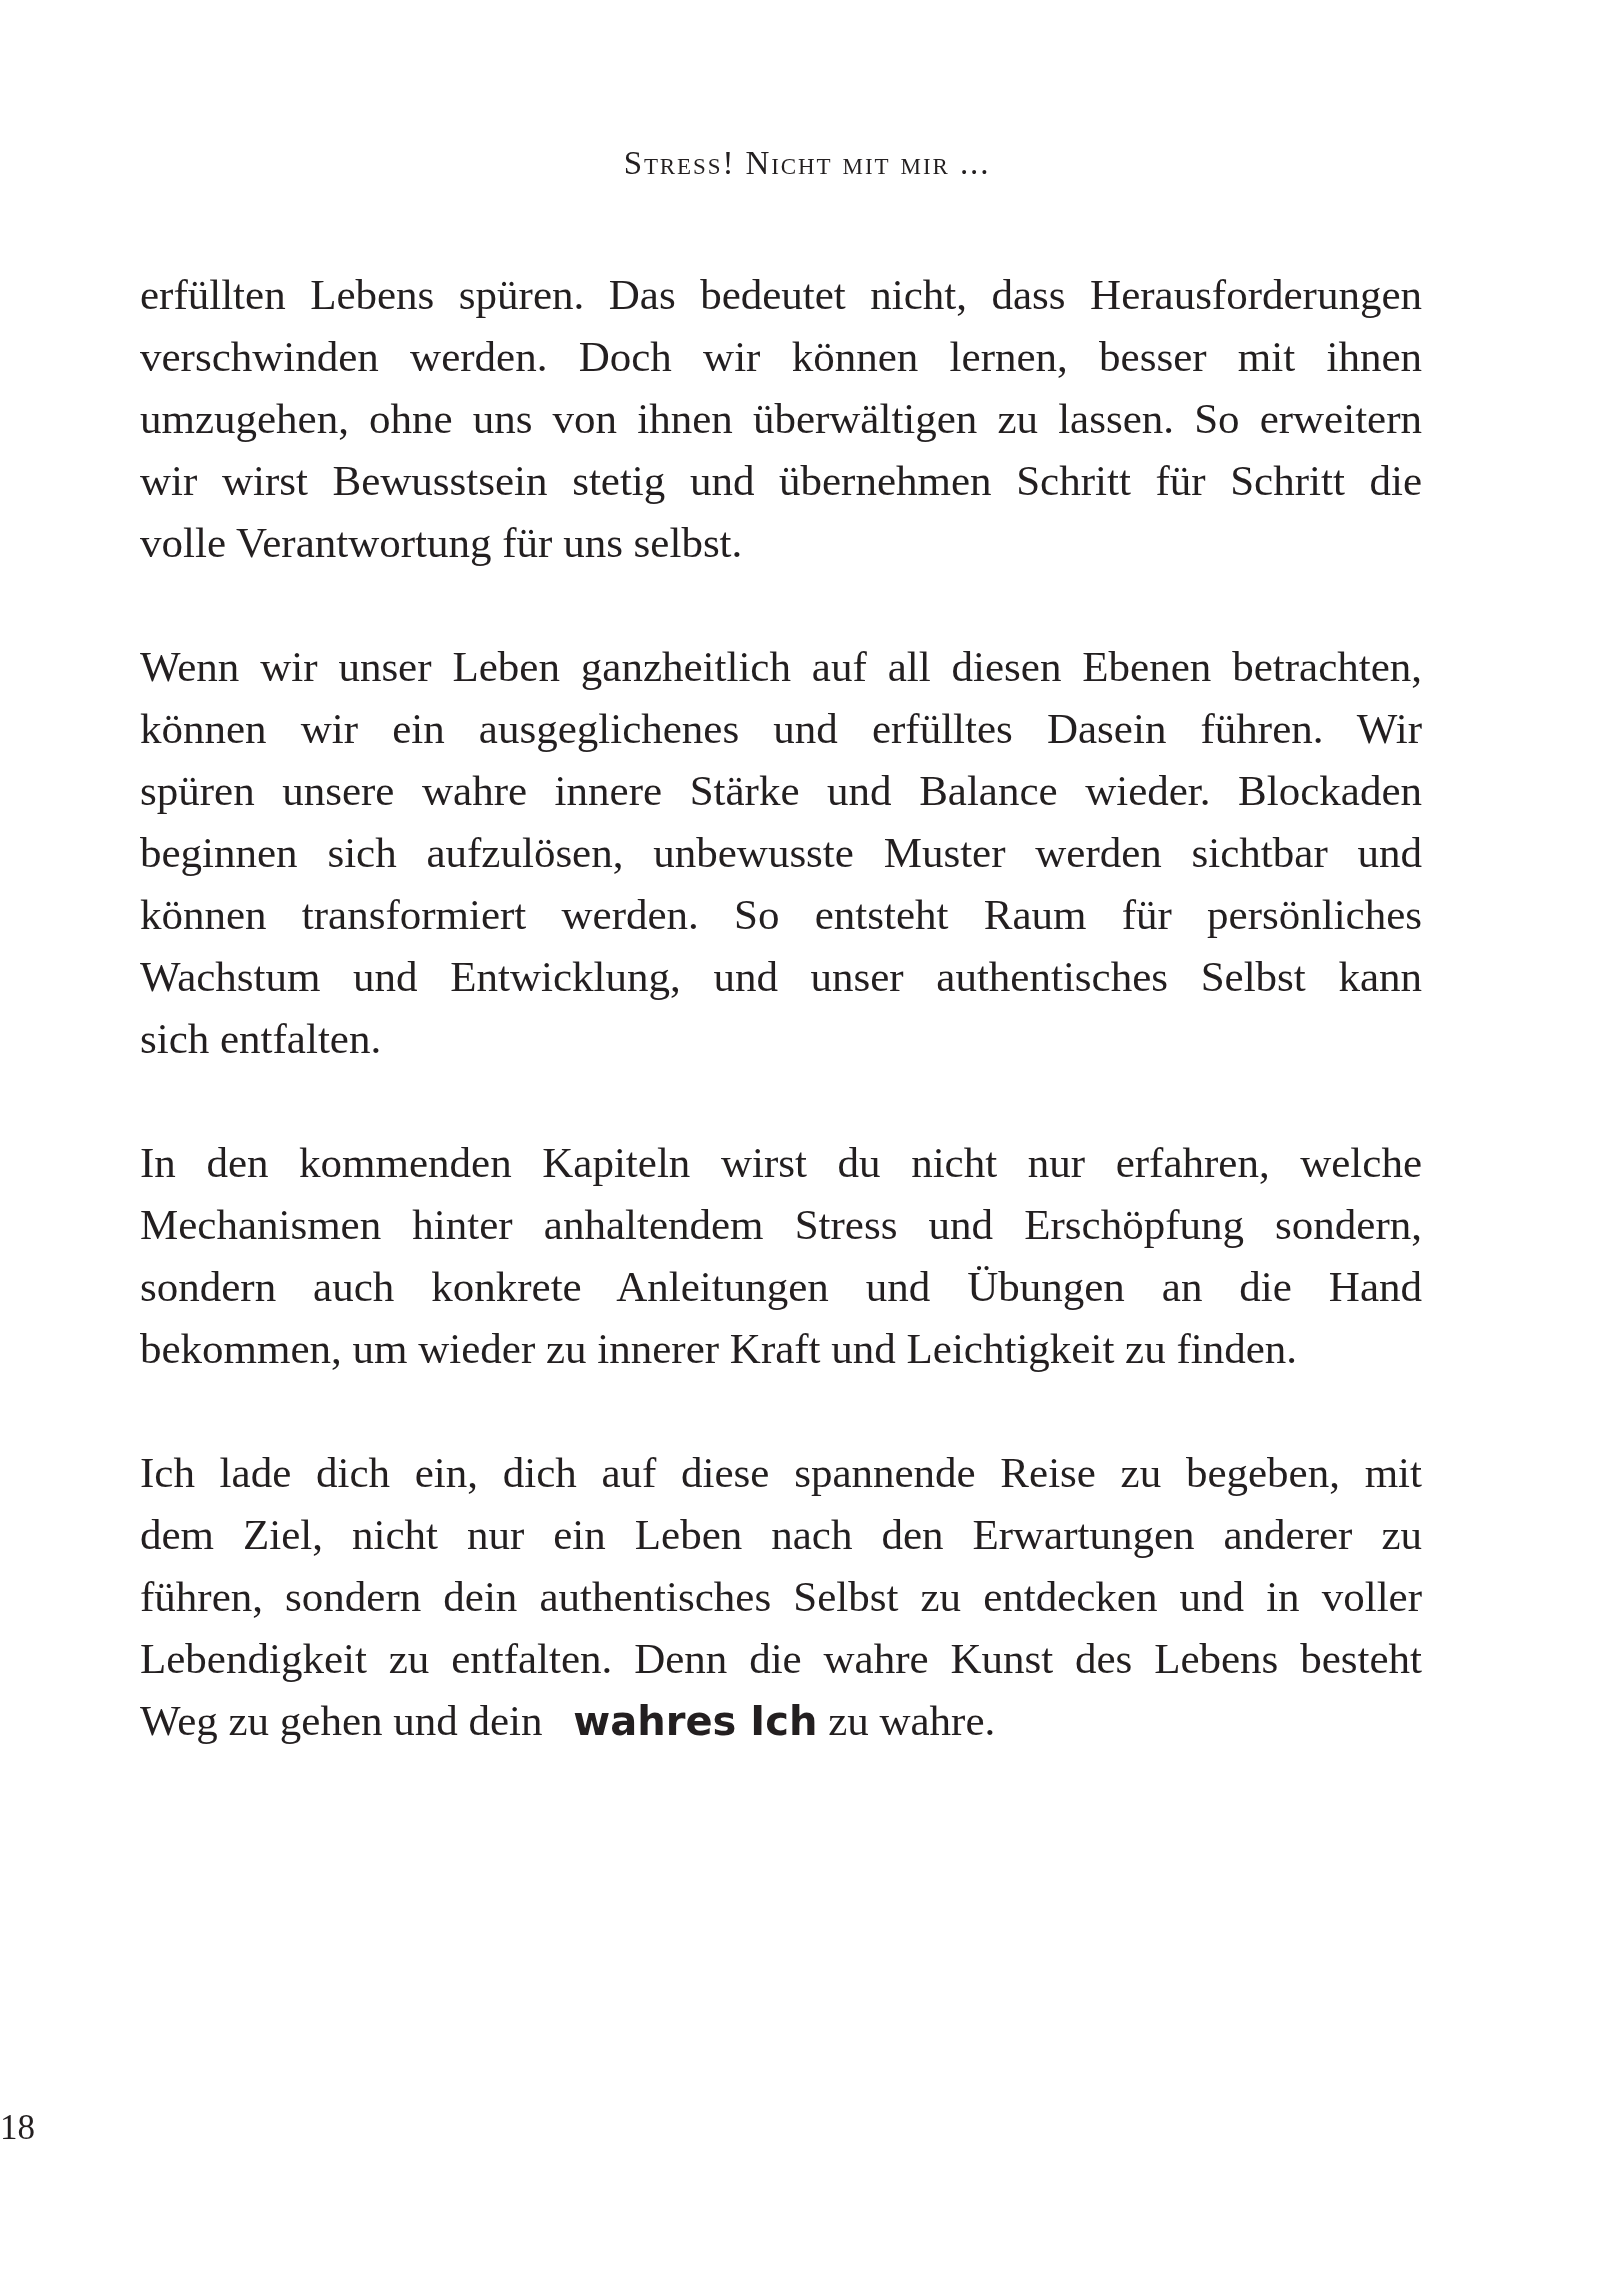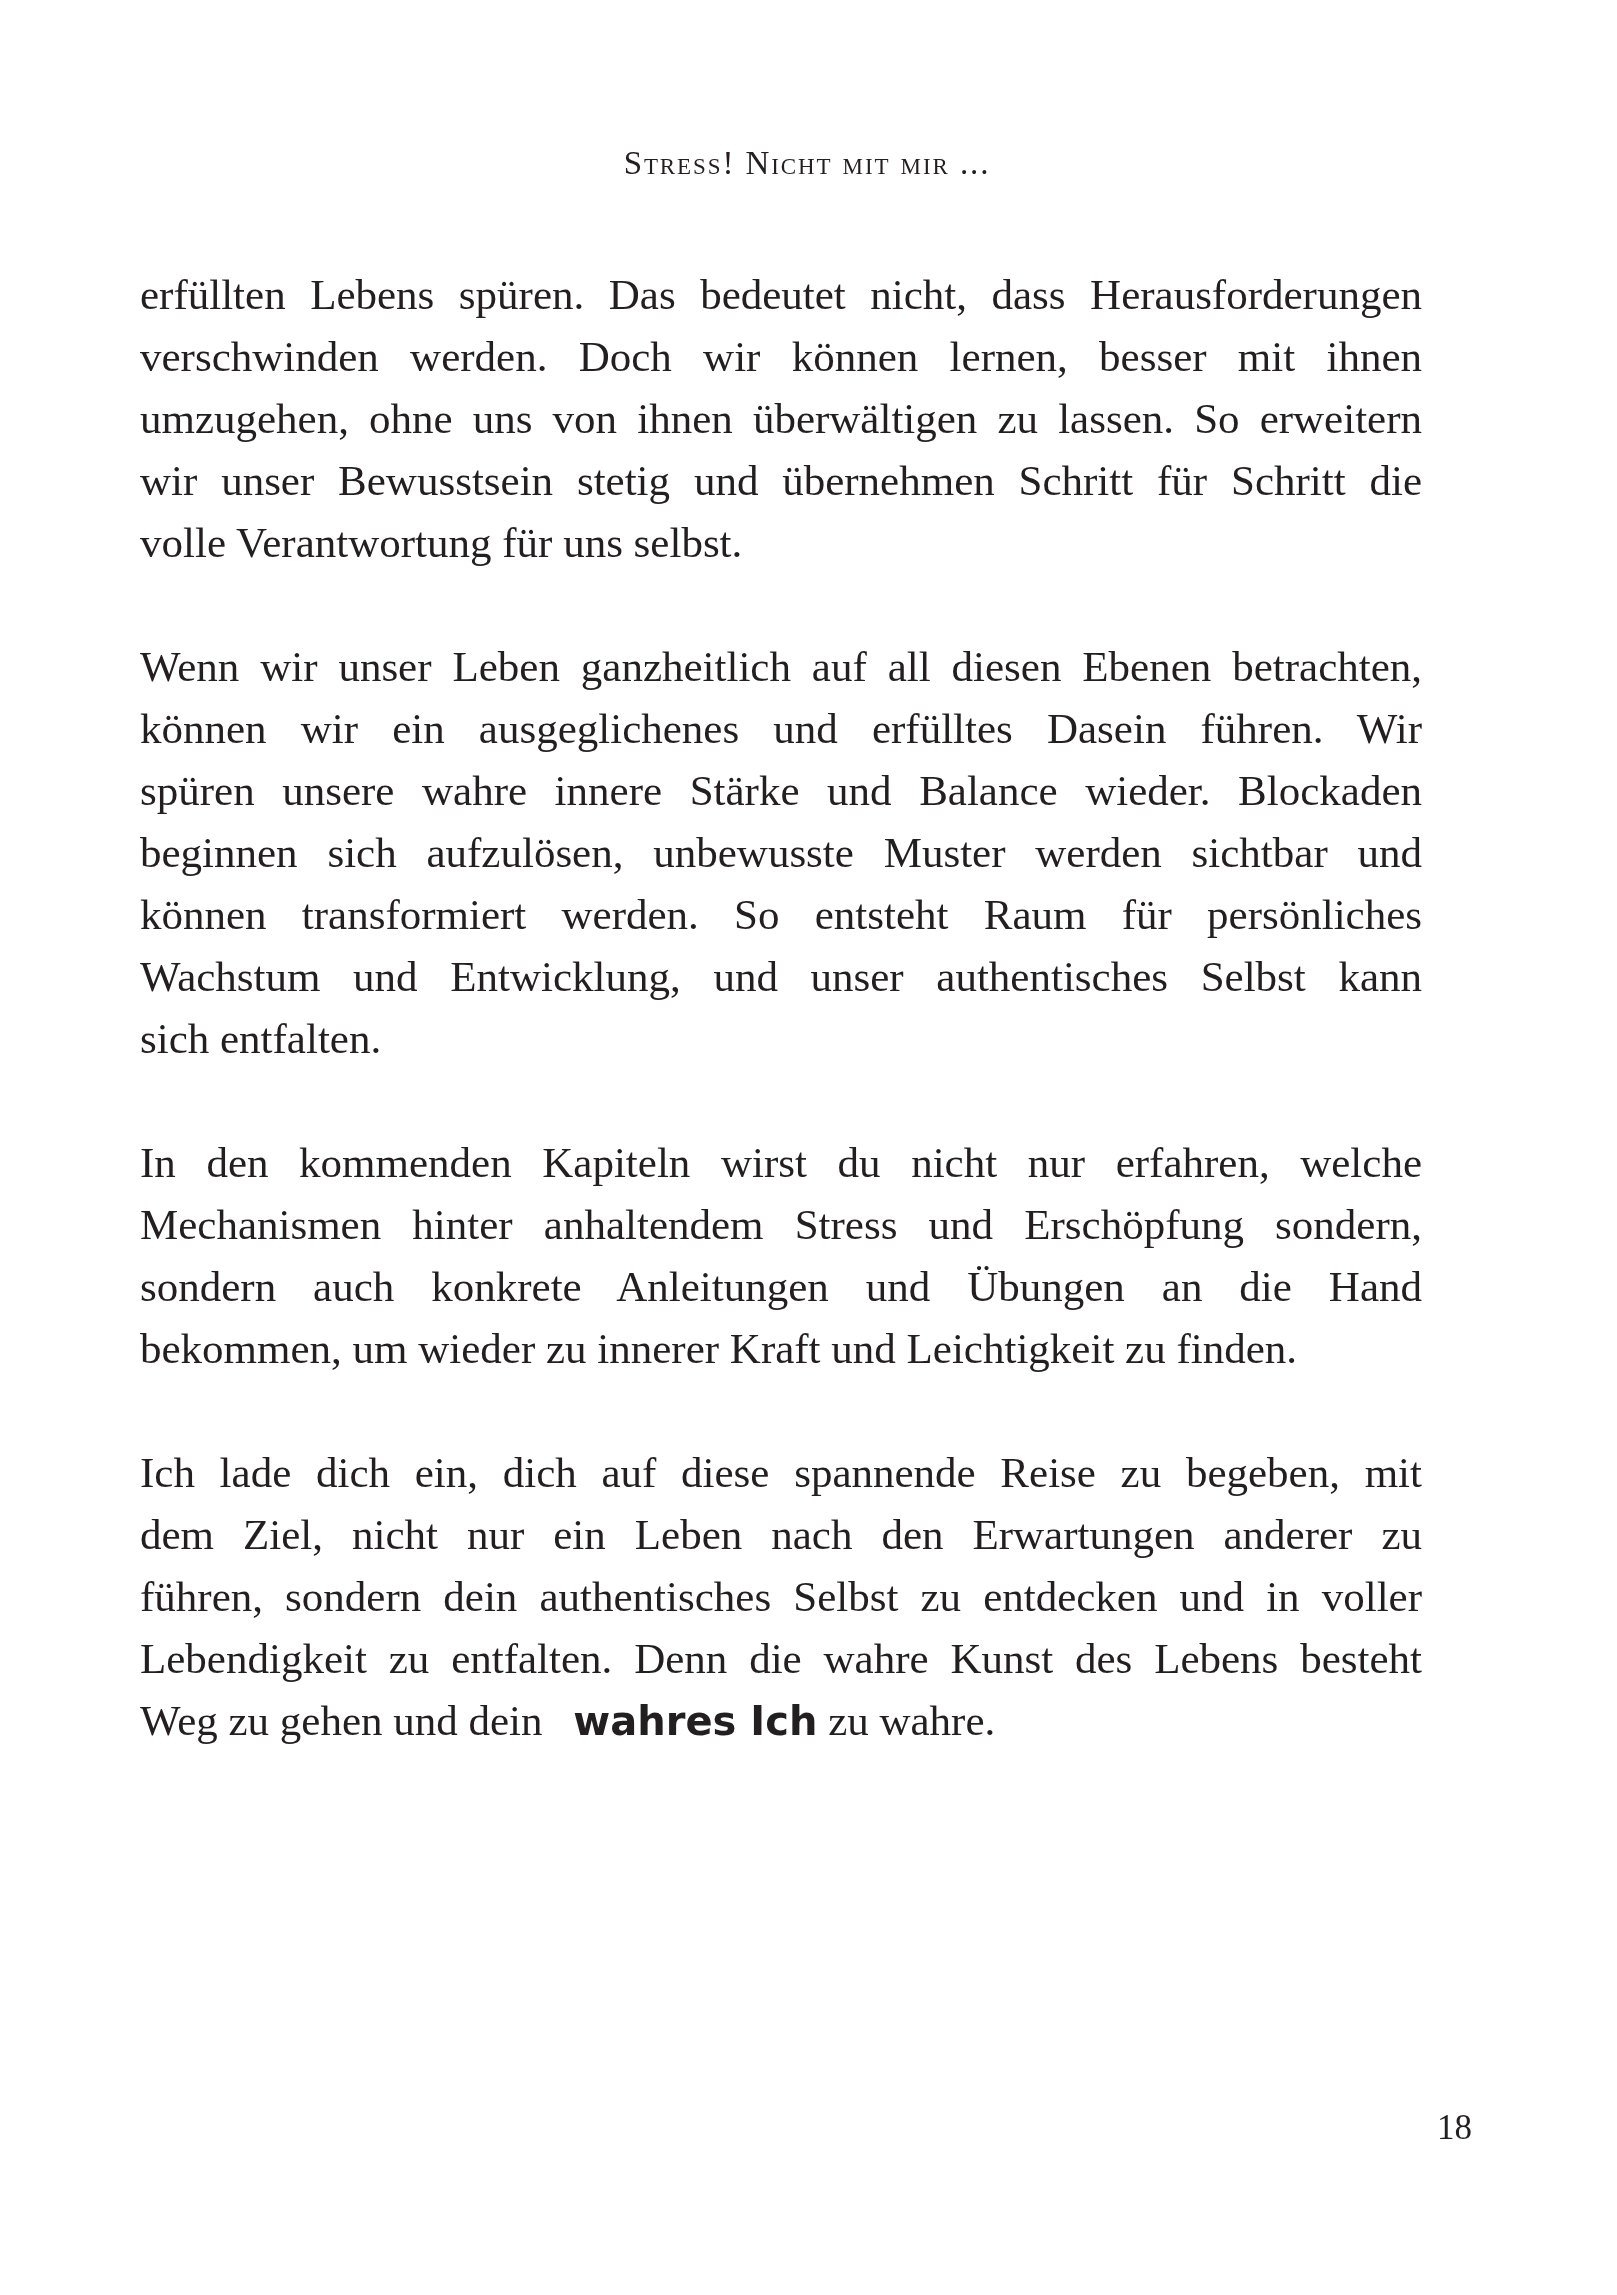--- a/index.html
+++ b/index.html
@@ -53,38 +53,38 @@
       font-family: "DejaVu Sans", "Liberation Sans", sans-serif;
       font-weight: bold;
       font-size: 40px;
       margin-left: 20px;
     }
     .page-number {
       position: absolute;
       top: 2110px;
       left: 0;
       width: 1472px;
-      text-align: right;
+      text-align: left;
       font-family: "Liberation Serif", "DejaVu Serif", serif;
       font-size: 35px;
       line-height: 1;
     }
   </style>
 </head>
 <body>
 
 <div class="running-head">Stress! Nicht mit mir ...</div>
 
 <div class="body-text">
 
   <p class="paragraph">
     <span class="line">erfüllten Lebens spüren. Das bedeutet nicht, dass Herausforderungen</span>
     <span class="line">verschwinden werden. Doch wir können lernen, besser mit ihnen</span>
     <span class="line">umzugehen, ohne uns von ihnen überwältigen zu lassen. So erweitern</span>
-    <span class="line">wir unser Bewusstsein stetig und übernehmen Schritt für Schritt die</span>
+    <span class="line">wir wirst Bewusstsein stetig und übernehmen Schritt für Schritt die</span>
     <span class="line last">volle Verantwortung für uns selbst.</span>
   </p>
 
   <p class="paragraph">
     <span class="line">Wenn wir unser Leben ganzheitlich auf all diesen Ebenen betrachten,</span>
     <span class="line">können wir ein ausgeglichenes und erfülltes Dasein führen. Wir</span>
     <span class="line">spüren unsere wahre innere Stärke und Balance wieder. Blockaden</span>
     <span class="line">beginnen sich aufzulösen, unbewusste Muster werden sichtbar und</span>
     <span class="line">können transformiert werden. So entsteht Raum für persönliches</span>
     <span class="line">Wachstum und Entwicklung, und unser authentisches Selbst kann</span>

